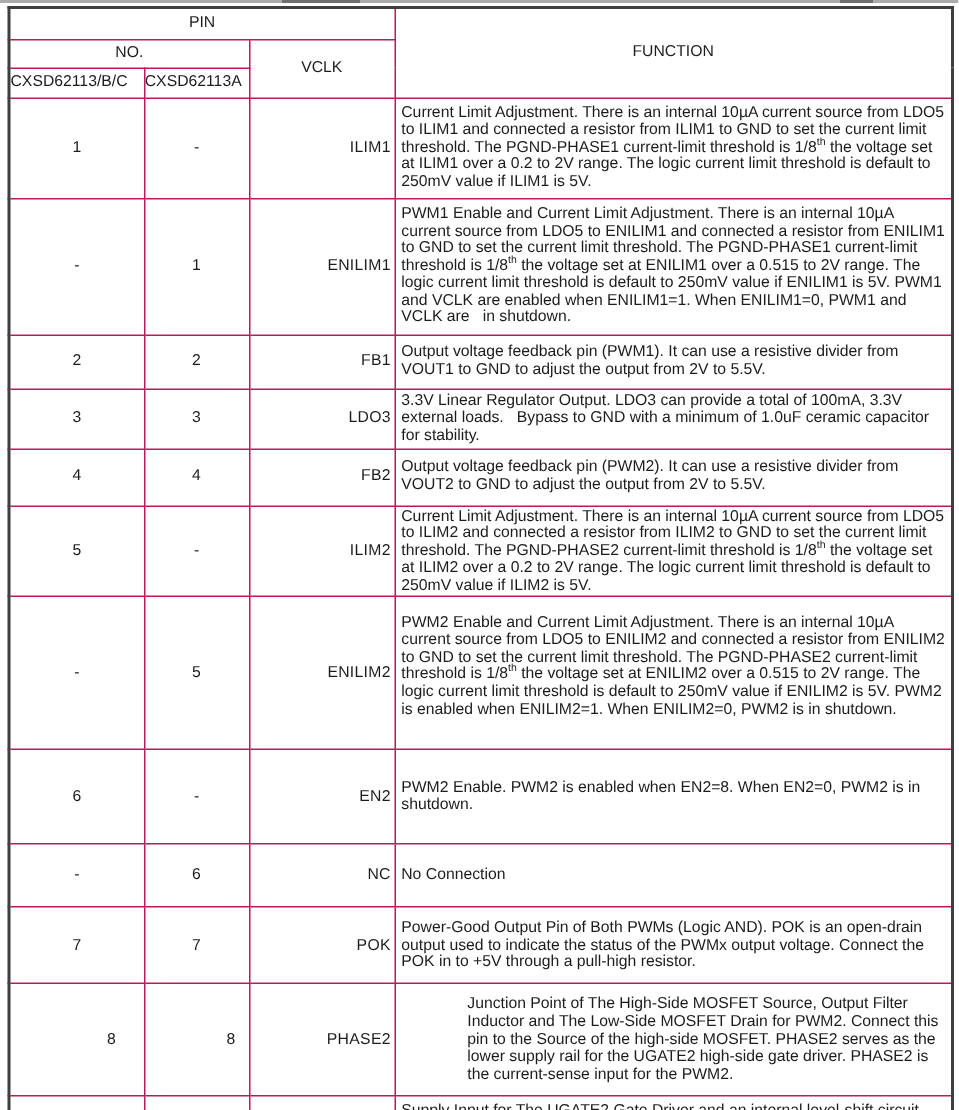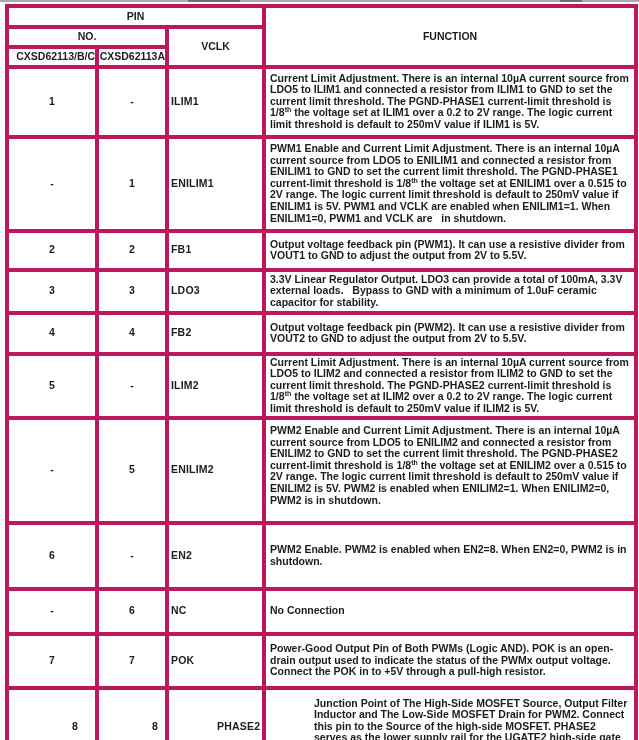--- a/index.html
+++ b/index.html
@@ -36,47 +36,47 @@
   table.pin-table {
     position: absolute;
     top: 4px;
     left: 5px;
     width: 629px;
     border-collapse: collapse;
     table-layout: fixed;
     border: 2px solid #3f3f3f;
   }
   table.pin-table td, table.pin-table th {
-    border: 4px solid #be185d;
-    font-weight: bold;
+    border: 1px solid #be185d;
+    font-weight: normal;
     font-size: 10.5px;
     line-height: 11.6px;
     vertical-align: middle;
     overflow: hidden;
   }
   .hdr {
     text-align: center;
     font-weight: bold;
     font-size: 11px;
     padding: 2px;
   }
   .hdr-sub {
-    text-align: right;
+    text-align: left;
     font-size: 10.5px;
     padding: 2px 0;
   }
   thead tr.r1 { height: 21px; }
   thead tr.r2 { height: 19px; }
   thead tr.r3 { height: 20px; }
   td.c-pin {
     text-align: center;
     padding: 2px;
   }
   td.c-name {
-    text-align: left;
+    text-align: right;
     padding: 2px;
     letter-spacing: 0.2px;
   }
   td.c-fn {
     text-align: left;
     padding: 1px 3px 1px 4px;
     white-space: pre-wrap;
   }
   td.c-fn sup {
     font-size: 7px;

